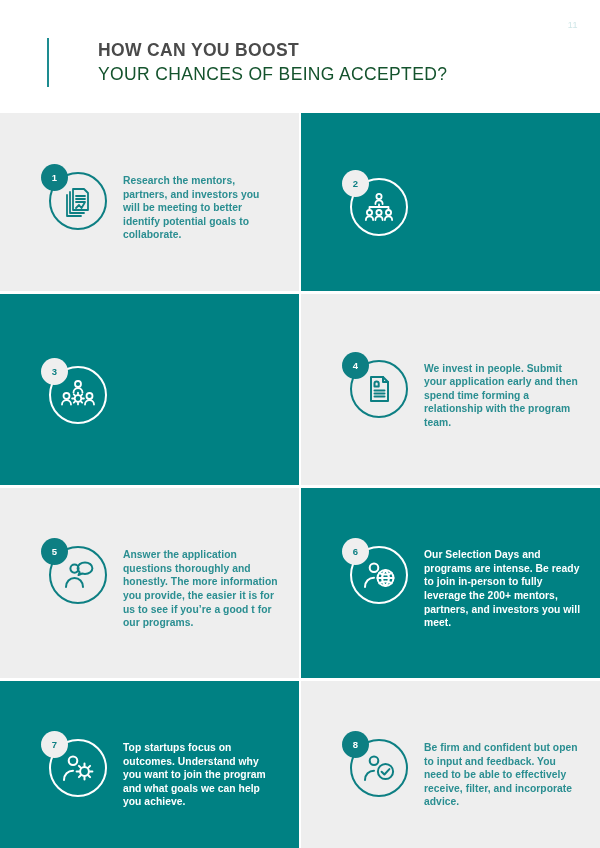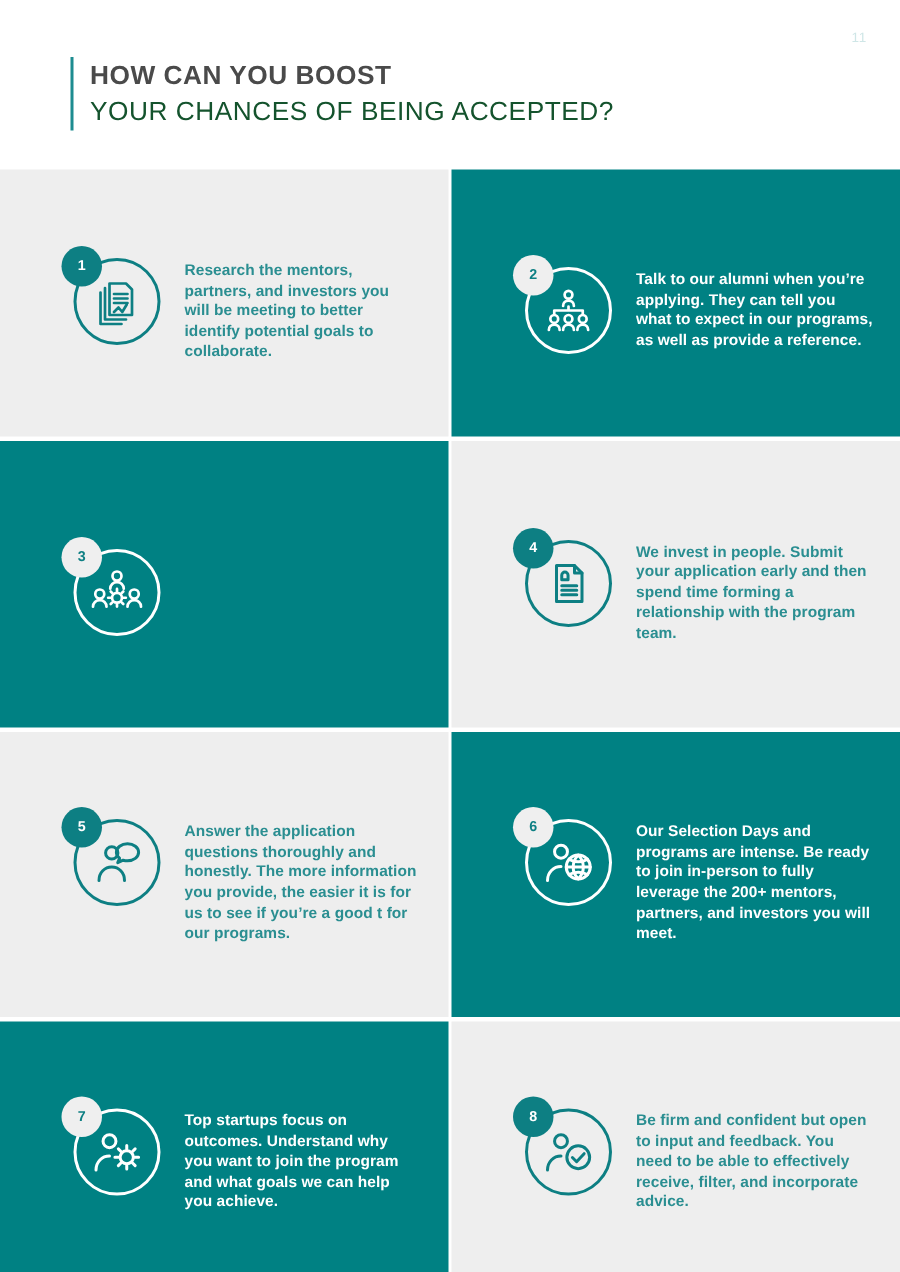--- a/index.html
+++ b/index.html
@@ -36,20 +36,21 @@
     letter-spacing: 0.5px;
     color: #cfe6e7;
   }
 
   .title-block {
     position: absolute;
     left: 31px;
     top: 38px;
     display: flex;
     align-items: stretch;
+    gap: 38px;
   }
 
   .title-bar {
     width: 2px;
     background: #1d8c90;
     margin-right: 11px;
     align-self: stretch;
   }
 
   .title-lines { padding-top: 1px; }
@@ -207,21 +208,20 @@
               <circle cx="7.5" cy="22.6" r="2.6"></circle>
               <path d="M3.9 30c0-2.2 1.6-3.6 3.6-3.6S11.1 27.8 11.1 30"></path>
               <circle cx="17" cy="22.6" r="2.6"></circle>
               <path d="M13.4 30c0-2.2 1.6-3.6 3.6-3.6s3.6 1.4 3.6 3.6"></path>
               <circle cx="26.5" cy="22.6" r="2.6"></circle>
               <path d="M22.9 30c0-2.2 1.6-3.6 3.6-3.6s3.6 1.4 3.6 3.6"></path>
             </svg>
           </div>
           <div class="badge">2</div>
         </div>
-        <div class="cell-text">Talk to our alumni when you’re applying. They can tell you what to expect in our programs, as well as provide a reference.</div>
       </div>
     </div>
 
     <div class="cell dark">
       <div class="cell-inner">
         <div class="icon-wrap">
           <div class="icon-circle">
             <svg width="36" height="36" viewBox="0 0 36 36" fill="none" stroke="currentColor" stroke-width="1.8" stroke-linecap="round" stroke-linejoin="round">
               <circle cx="18" cy="7" r="3"></circle>
               <path d="M13.5 15.5c0-2.6 2-4.4 4.5-4.4s4.5 1.8 4.5 4.4"></path>

